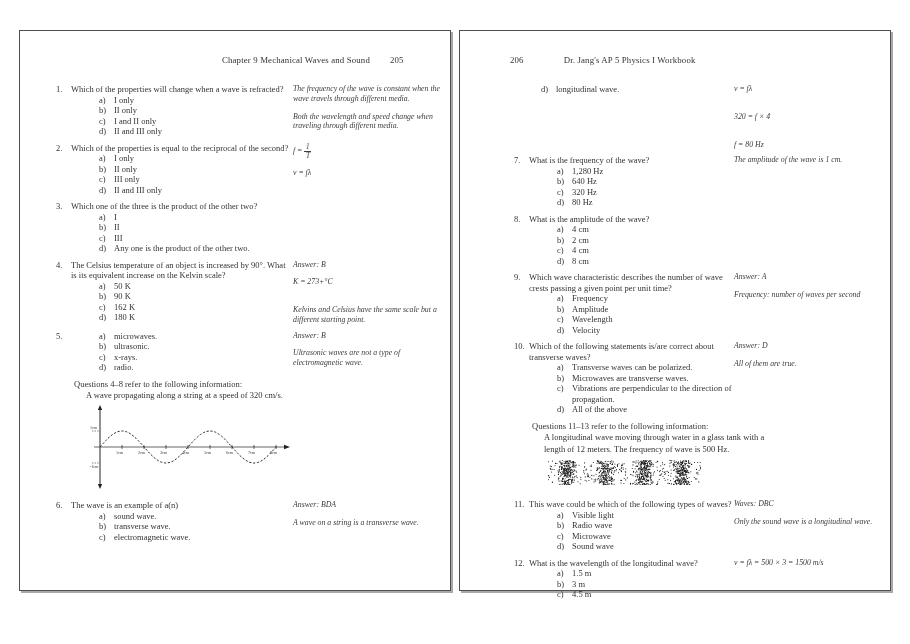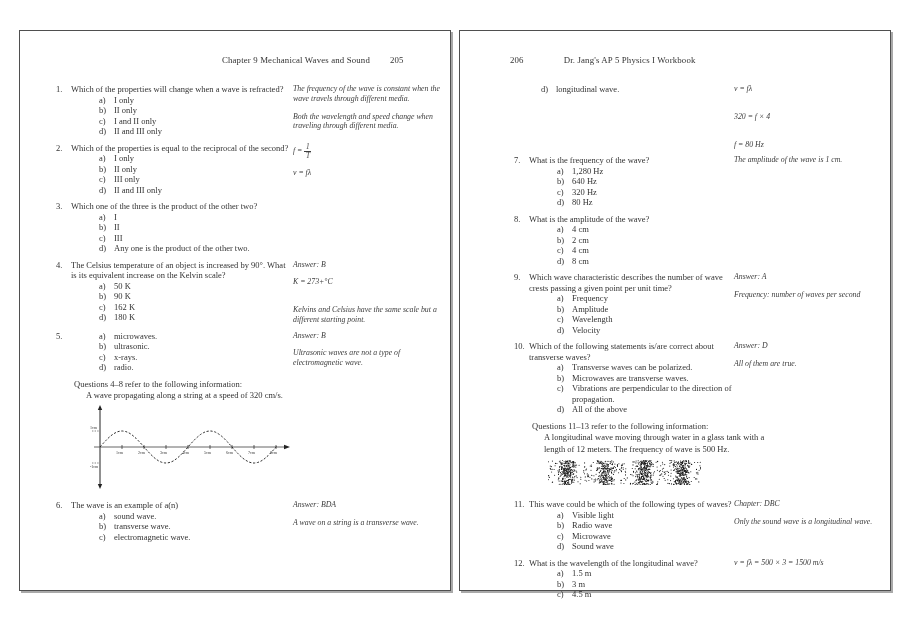--- a/index.html
+++ b/index.html
@@ -1647,21 +1647,21 @@
                   <span class="t">Microwave</span>
                 </div>
                 <div class="opt">
                   <span class="k">d)</span>
                   <span class="t">Sound wave</span>
                 </div>
               </div>
             </div>
           </div>
           <div class="ncol">
-            <div class="note">Chapter: DBC</div>
+            <div class="note">Waves: DBC</div>
             <div class="note">Only the sound wave is a longitudinal wave.</div>
           </div>
         </div>
         <div class="row">
           <div class="qcol">
             <div class="q">
               <span class="qnum">12.</span>
               <div class="qbody">
                 <div class="qtext">What is the wavelength of the longitudinal wave?</div>
                 <div class="opt">

